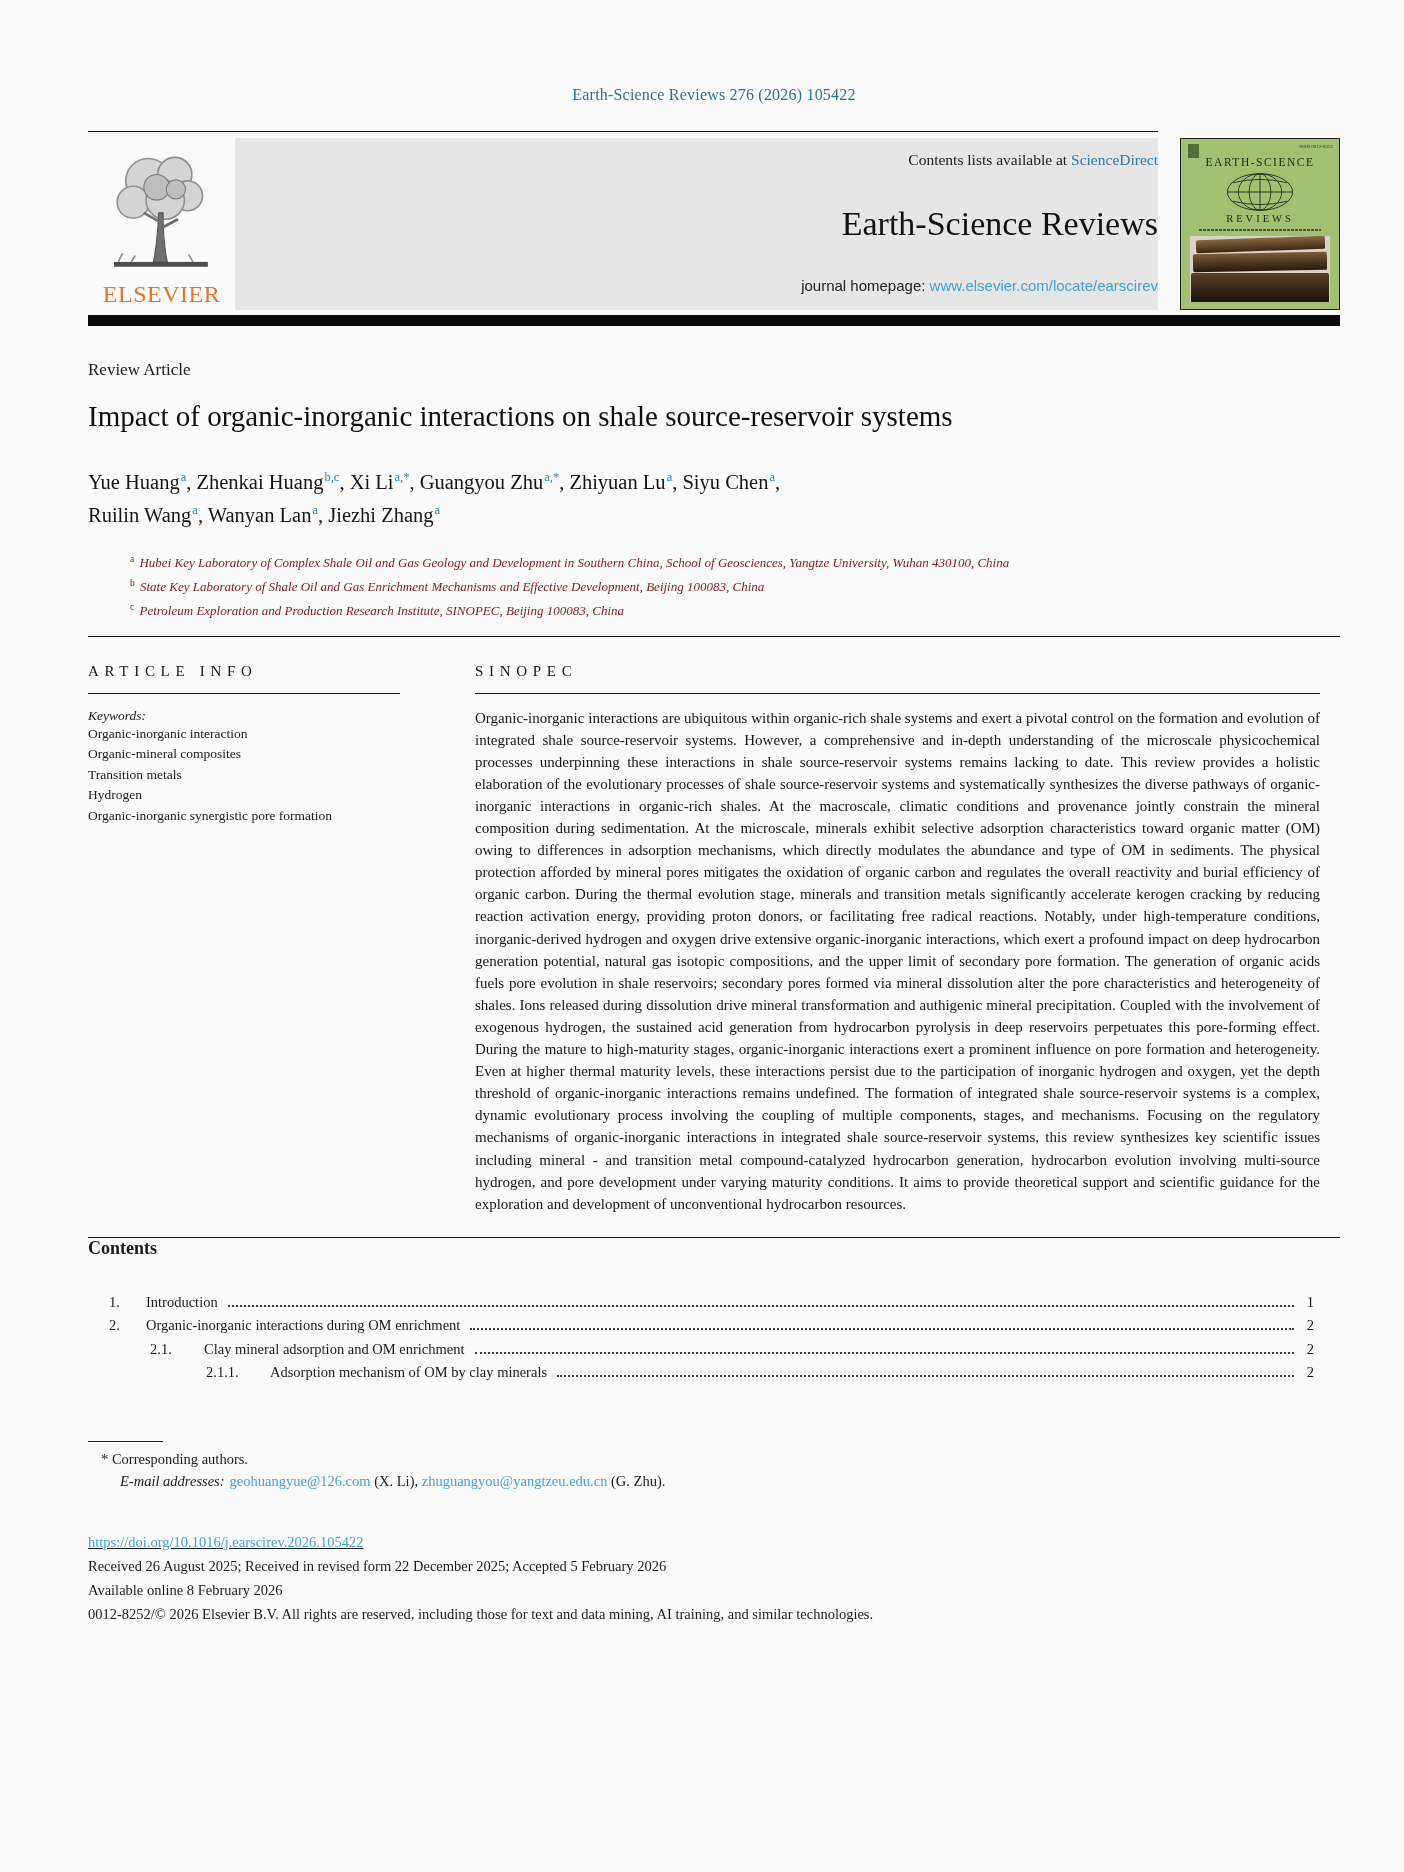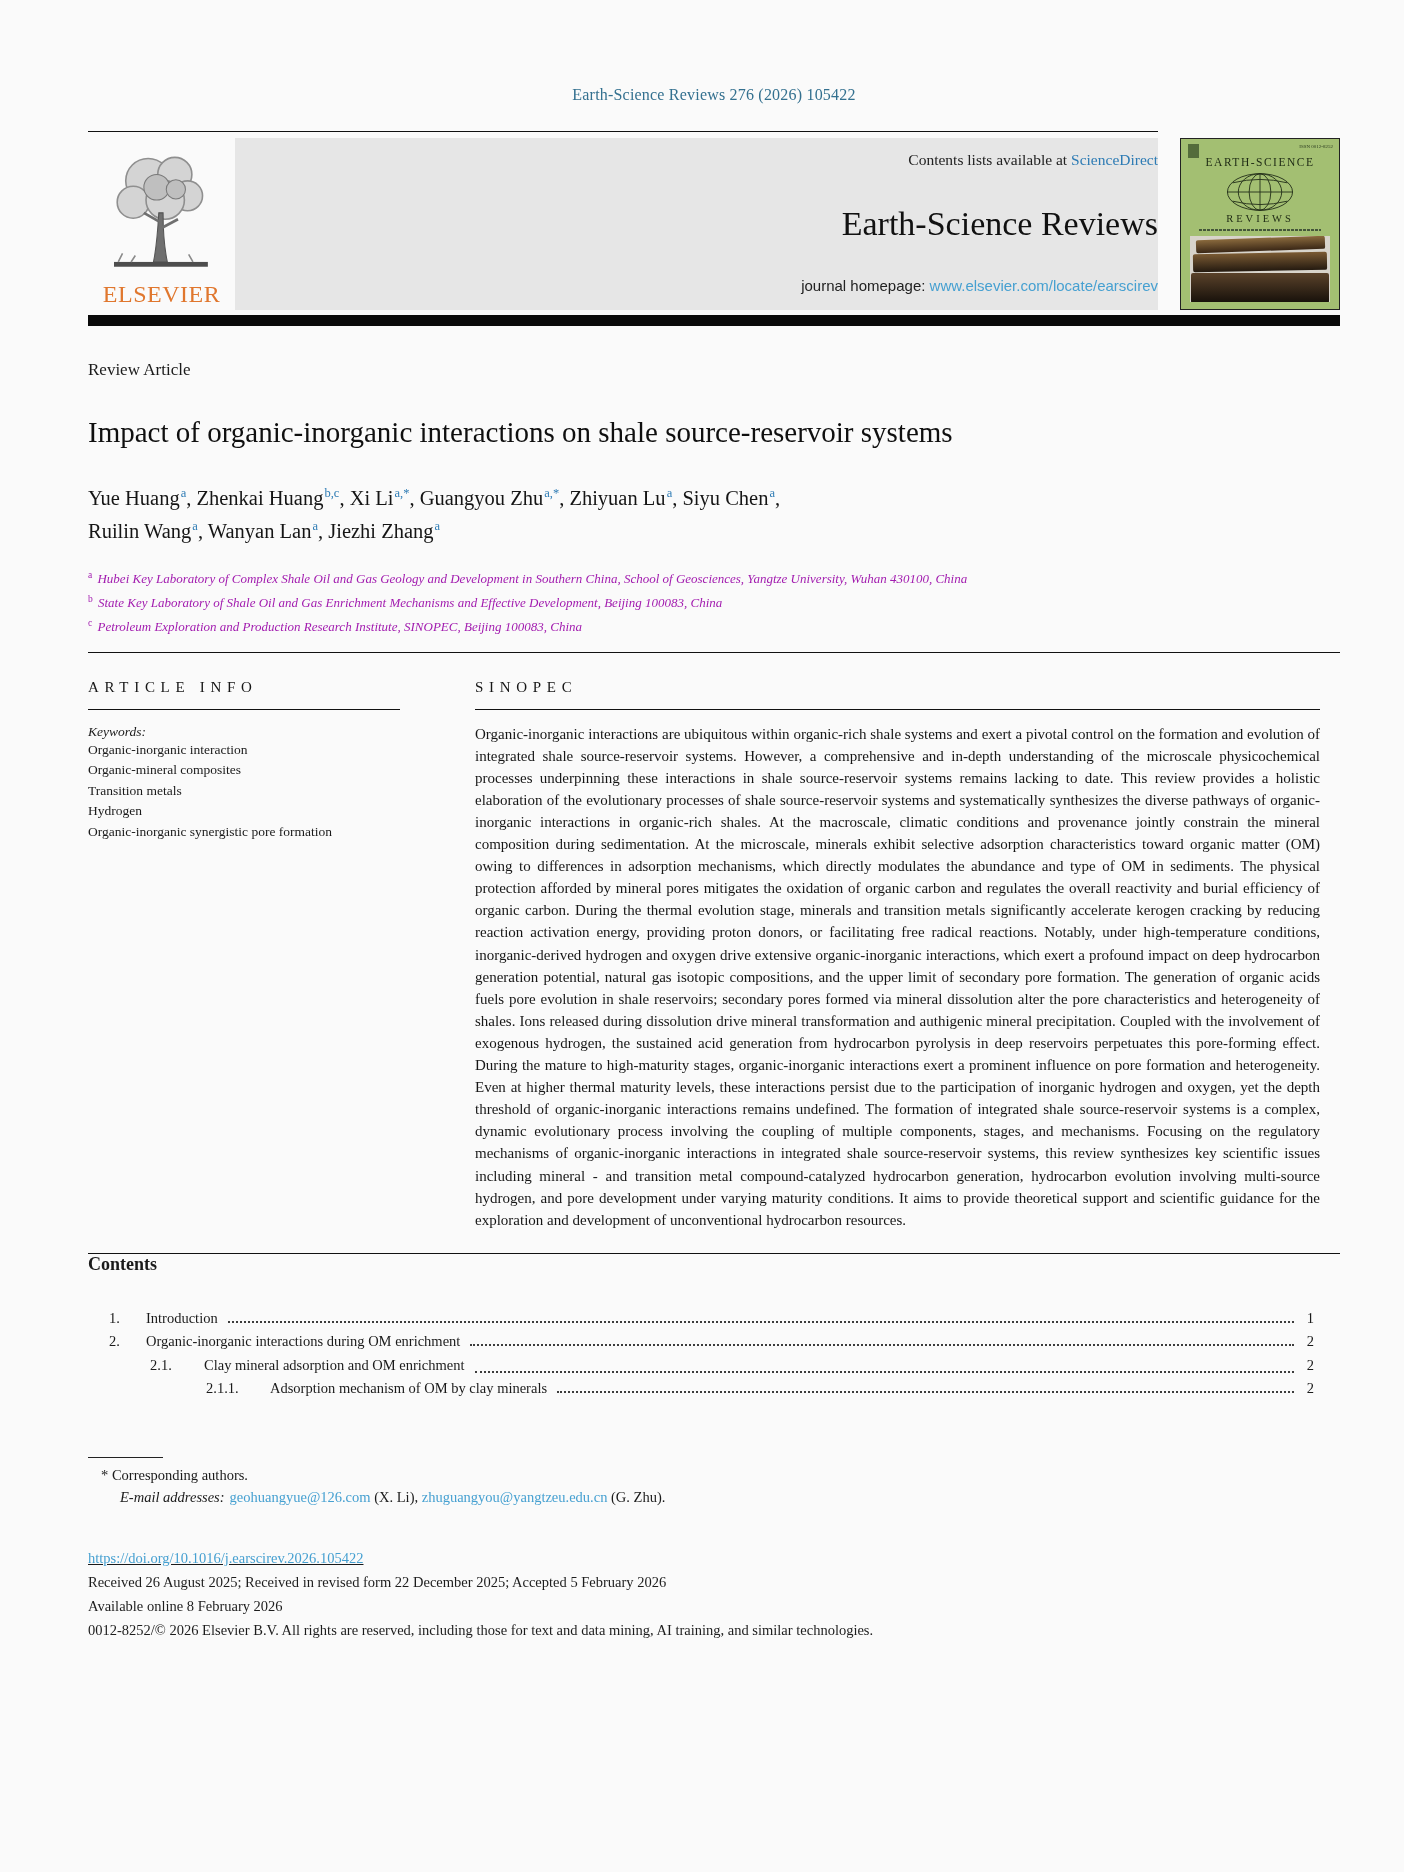--- a/index.html
+++ b/index.html
@@ -53,44 +53,44 @@
   .cover-globe { position: absolute; top: 33px; left: 50%; transform: translateX(-50%); }
   .cover-reviews { position: absolute; top: 74px; left: 0; right: 0; text-align: center; font-size: 10.5px; letter-spacing: 3px; color: #1e2a14; }
   .cover-tagline { position: absolute; top: 90px; left: 18px; right: 18px; height: 2px; background: repeating-linear-gradient(90deg,#44563a 0 3px,transparent 3px 4px); }
   .cover-photo { position: absolute; top: 97px; left: 9px; right: 9px; height: 66px; background: #d8d4cb; overflow: hidden; }
   .slab { position: relative; margin: 2px auto 0; }
   .slab1 { width: 92%; height: 13px; background: linear-gradient(180deg,#8a6a3d,#3a2716); transform: rotate(-2deg); border-radius: 2px; }
   .slab2 { width: 96%; height: 18px; background: linear-gradient(180deg,#7a5a33,#241a10); transform: rotate(-1deg); border-radius: 2px; }
   .slab3 { width: 98%; height: 30px; background: linear-gradient(180deg,#5a422a,#16100a); border-radius: 2px; }
   .black-bar { margin-top: 5px; width: 1252px; height: 11px; background: #0a0a0a; }
   .article-type { margin-top: 34px; font-size: 17px; }
-  .article-title { margin-top: 36px; font-size: 29px; font-weight: normal; color: #0f0f0f; }
+  .article-title { margin-top: 20px; font-size: 29px; font-weight: normal; color: #0f0f0f; }
   .authors { margin-top: 30px; font-size: 20.5px; line-height: 28px; color: #151515; }
   .authors sup { font-size: 12.5px; color: #2d7bb4; margin-left: 1px; }
-  .affiliations { margin-top: 20px; font-size: 13px; font-style: italic; line-height: 21px; color: #a21caf; }
+  .affiliations { margin-top: 20px; font-size: 13px; font-style: italic; line-height: 21px; color: #7f1d1d; margin-left: 42px; }
   .affil sup { font-size: 9.5px; font-style: normal; margin-right: 2px; }
   .full-rule { border: none; border-top: 1.4px solid #111; width: 1252px; }
   .rule-1 { margin-top: 14px; }
   .rule-2 { margin-top: 22px; }
   .two-col { display: flex; padding-top: 26px; }
   .col-left { width: 312px; }
   .col-gap { width: 75px; }
   .col-right { width: 845px; }
   .section-head { font-size: 15px; letter-spacing: 0.38em; color: #161616; }
   .head-rule { margin-top: 13px; border-top: 1.2px solid #111; }
   .col-left .head-rule { width: 312px; }
   .col-right .head-rule { width: 845px; }
   .kw-label { margin-top: 14px; font-style: italic; font-size: 13.5px; }
   .kw { font-size: 13.5px; line-height: 20.5px; }
   .abstract-text { margin-top: 13px; font-size: 15px; line-height: 22.1px; text-align: justify; color: #161616; }
   .contents-head { font-size: 18px; font-weight: bold; }
   .toc { margin-top: 32px; padding-right: 26px; font-size: 14.5px; }
   .toc-row { display: flex; align-items: baseline; line-height: 23.5px; }
   .toc-row.ind0 { padding-left: 21px; }
-  .toc-row.ind1 { padding-left: 62px; align-items: flex-end; }
+  .toc-row.ind1 { padding-left: 62px; }
   .toc-row.ind2 { padding-left: 118px; }
   .toc-num { flex: none; }
   .ind0 .toc-num { width: 37px; }
   .ind1 .toc-num { width: 54px; }
   .ind2 .toc-num { width: 64px; }
   .toc-label { flex: none; padding-right: 4px; }
   .toc-dots { flex: 1; border-bottom: 2px dotted #3c3c3c; margin: 0 6px 4px 6px; }
   .toc-page { flex: none; width: 14px; text-align: right; }
   .footnote-rule { margin-top: 56px; width: 75px; border-top: 1.2px solid #222; }
   .fn-line1 { margin-top: 9px; padding-left: 13px; font-size: 14.5px; }

